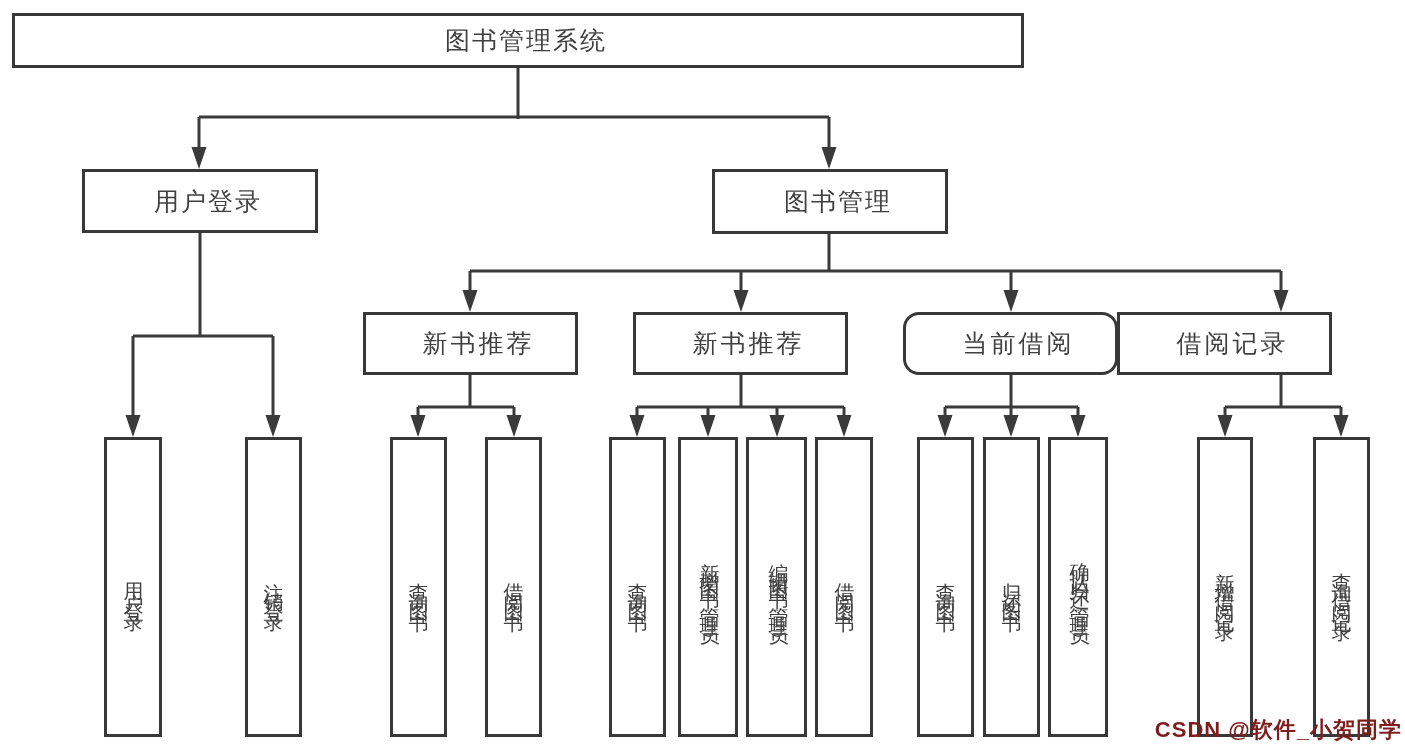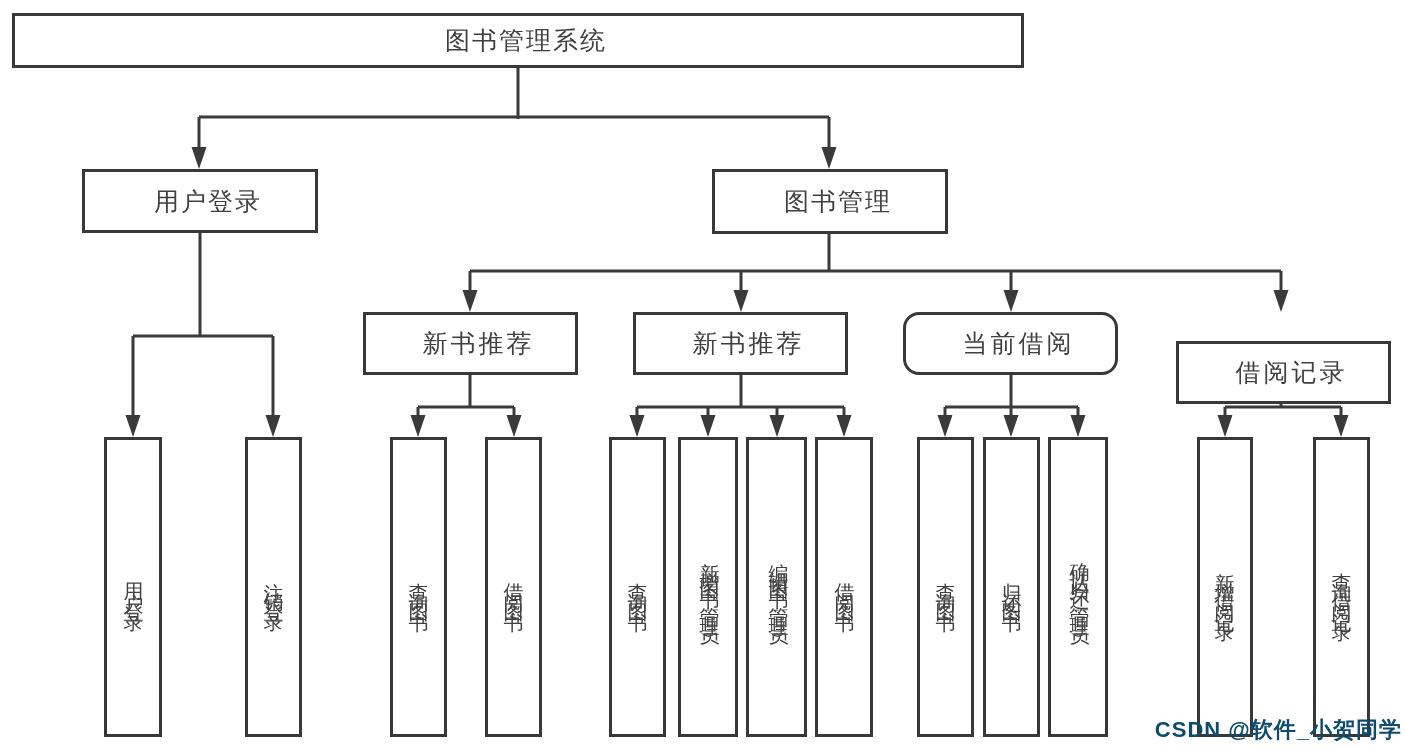--- a/index.html
+++ b/index.html
@@ -45,21 +45,21 @@
     z-index: 1;
   }
   .watermark {
     position: absolute;
     right: 3px;
     bottom: 2px;
     z-index: 3;
     font-size: 22px;
     font-weight: bold;
     letter-spacing: 1px;
-    color: #0c4a6e;
+    color: #7f1d1d;
     z-index: 3;
   }
 </style>
 </head>
 <body>
 
 <div class="stage">
 
   <svg class="connectors" width="1405" height="747" viewBox="0 0 1405 747" aria-hidden="true">
     <path fill="none" stroke="#3a3a3a" stroke-width="3" d="
@@ -93,21 +93,21 @@
   </svg>
 
   <div class="box" style="left:12px; top:13px; width:1012px; height:55px;">图书管理系统</div>
 
   <div class="box" style="left:82px; top:169px; width:236px; height:64px;">用户登录</div>
   <div class="box" style="left:363px; top:312px; width:215px; height:63px; letter-spacing:3px;">新书推荐</div>
 
   <div class="box" style="left:712px; top:169px; width:236px; height:65px;">图书管理</div>
   <div class="box" style="left:633px; top:312px; width:215px; height:63px; letter-spacing:3px;">新书推荐</div>
   <div class="box" style="left:903px; top:312px; width:215px; height:63px; letter-spacing:3px;border-radius:16px;">当前借阅</div>
-  <div class="box" style="left:1176px; top:312px; width:215px; height:63px; letter-spacing:3px;margin-top:29px;">借阅记录</div>
+  <div class="box" style="left:1117px; top:312px; width:215px; height:63px; letter-spacing:3px;">借阅记录</div>
 
   <div class="vbox" style="left:104px; top:437px; width:58px; height:300px;">用户登录</div>
   <div class="vbox" style="left:245px; top:437px; width:57px; height:300px;">注销登录</div>
 
   <div class="vbox" style="left:390px; top:437px; width:57px; height:300px;">查询图书</div>
   <div class="vbox" style="left:485px; top:437px; width:57px; height:300px;">借阅图书</div>
 
   <div class="vbox" style="left:609px; top:437px; width:57px; height:300px;">查询图书</div>
   <div class="vbox" style="left:678px; top:437px; width:60px; height:300px; letter-spacing:9px;">新增图书（管理员）</div>
   <div class="vbox" style="left:746px; top:437px; width:61px; height:300px; letter-spacing:9px;">编辑图书（管理员）</div>

